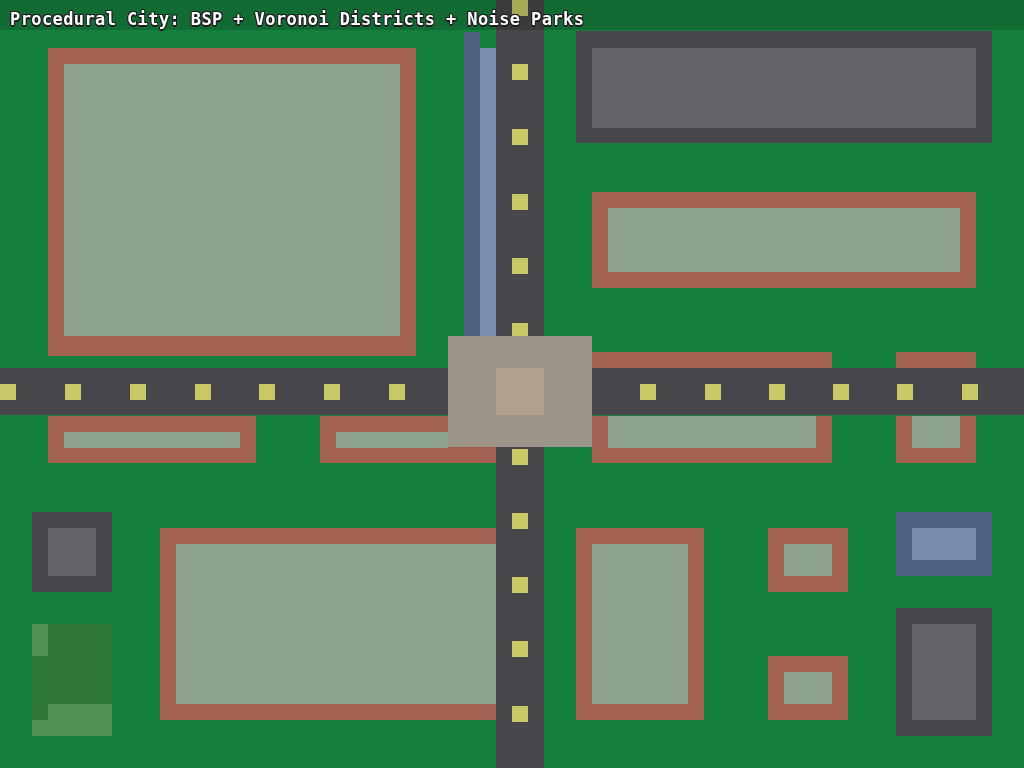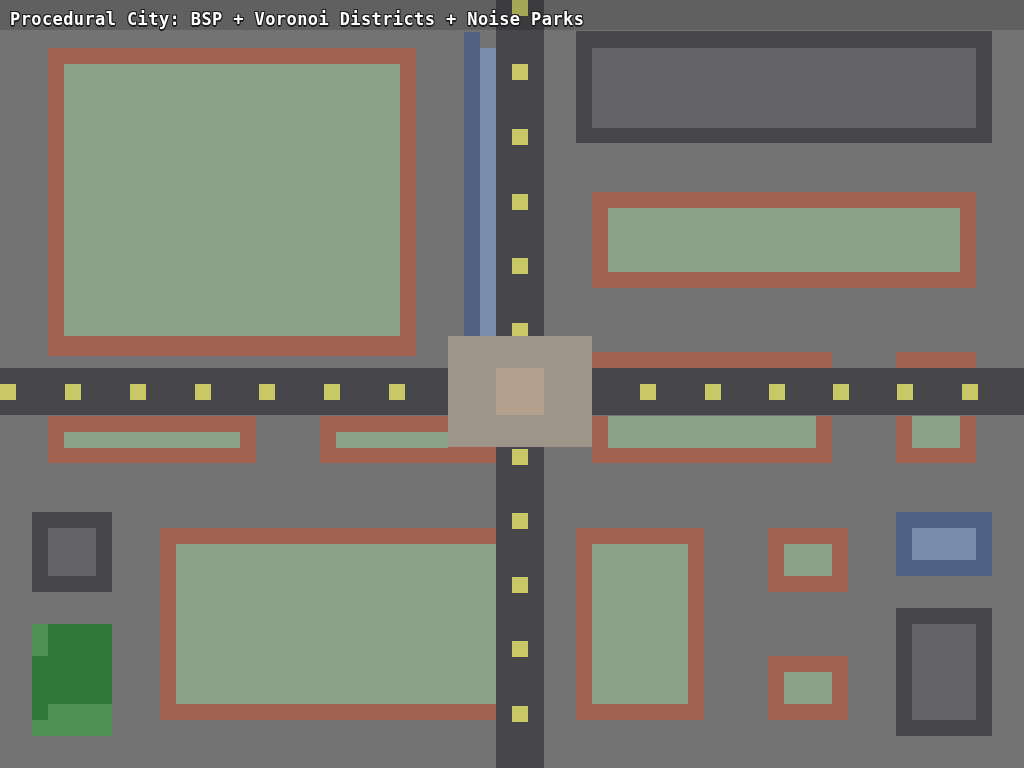--- a/index.html
+++ b/index.html
@@ -17,21 +17,21 @@
   .title{
     position:absolute;left:10px;top:9px;
     font-size:17px;line-height:20px;font-weight:bold;
     color:#ffffff;letter-spacing:0.4px;white-space:pre;
     text-shadow:-1px -1px 0 #1d1d20,1px -1px 0 #1d1d20,-1px 1px 0 #1d1d20,1px 1px 0 #1d1d20,0 2px 0 #1d1d20;
   }
 </style>
 </head>
 <body>
 
-<div class="canvas" id="canvas" style="background: #737373; width: 1024px; height: 768px;">
+<div class="canvas" id="canvas" style="background: #15803d; width: 1024px; height: 768px;">
   <div id="shapes">
       <div class="shape" style="left: 496px; top: 0px; width: 48px; height: 768px; background: rgb(71, 71, 75);"></div>
       <div class="shape" style="left: 0px; top: 368px; width: 1024px; height: 47px; background: rgb(71, 71, 75);"></div>
       <div class="shape" style="left: 0px; top: 384px; width: 16px; height: 16px; background: rgb(200, 201, 102);"></div>
       <div class="shape" style="left: 65px; top: 384px; width: 16px; height: 16px; background: rgb(200, 201, 102);"></div>
       <div class="shape" style="left: 130px; top: 384px; width: 16px; height: 16px; background: rgb(200, 201, 102);"></div>
       <div class="shape" style="left: 195px; top: 384px; width: 16px; height: 16px; background: rgb(200, 201, 102);"></div>
       <div class="shape" style="left: 259px; top: 384px; width: 16px; height: 16px; background: rgb(200, 201, 102);"></div>
       <div class="shape" style="left: 324px; top: 384px; width: 16px; height: 16px; background: rgb(200, 201, 102);"></div>
       <div class="shape" style="left: 389px; top: 384px; width: 16px; height: 16px; background: rgb(200, 201, 102);"></div>

